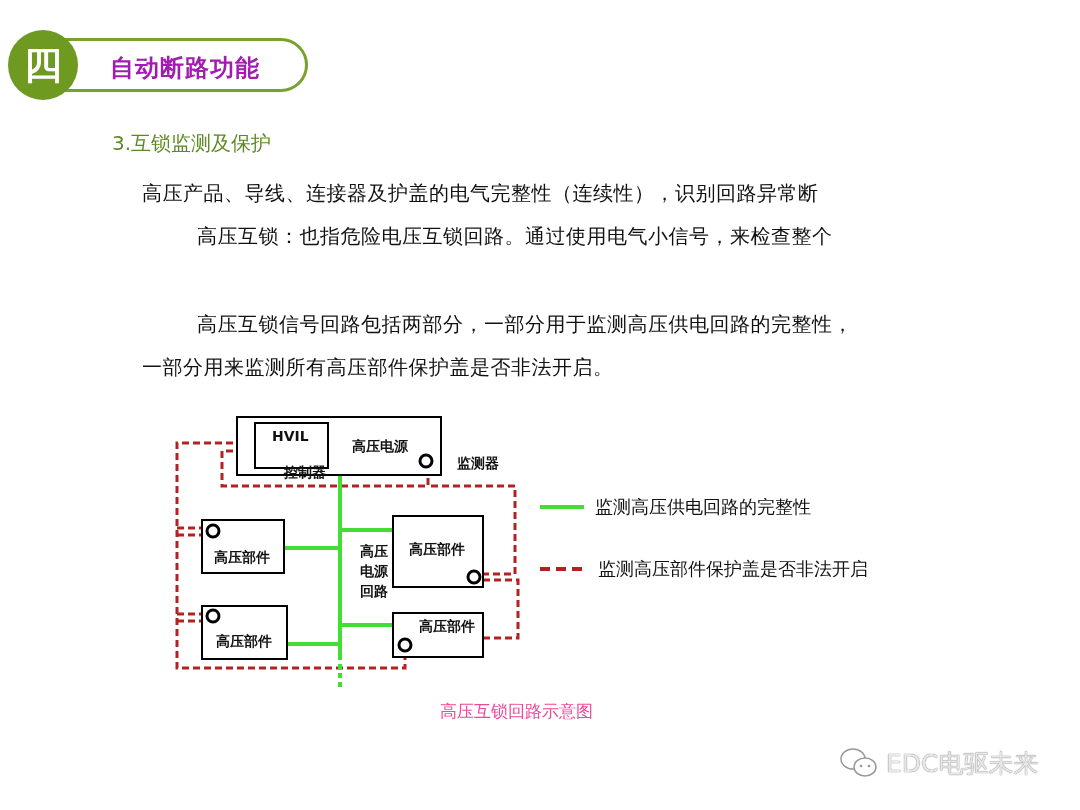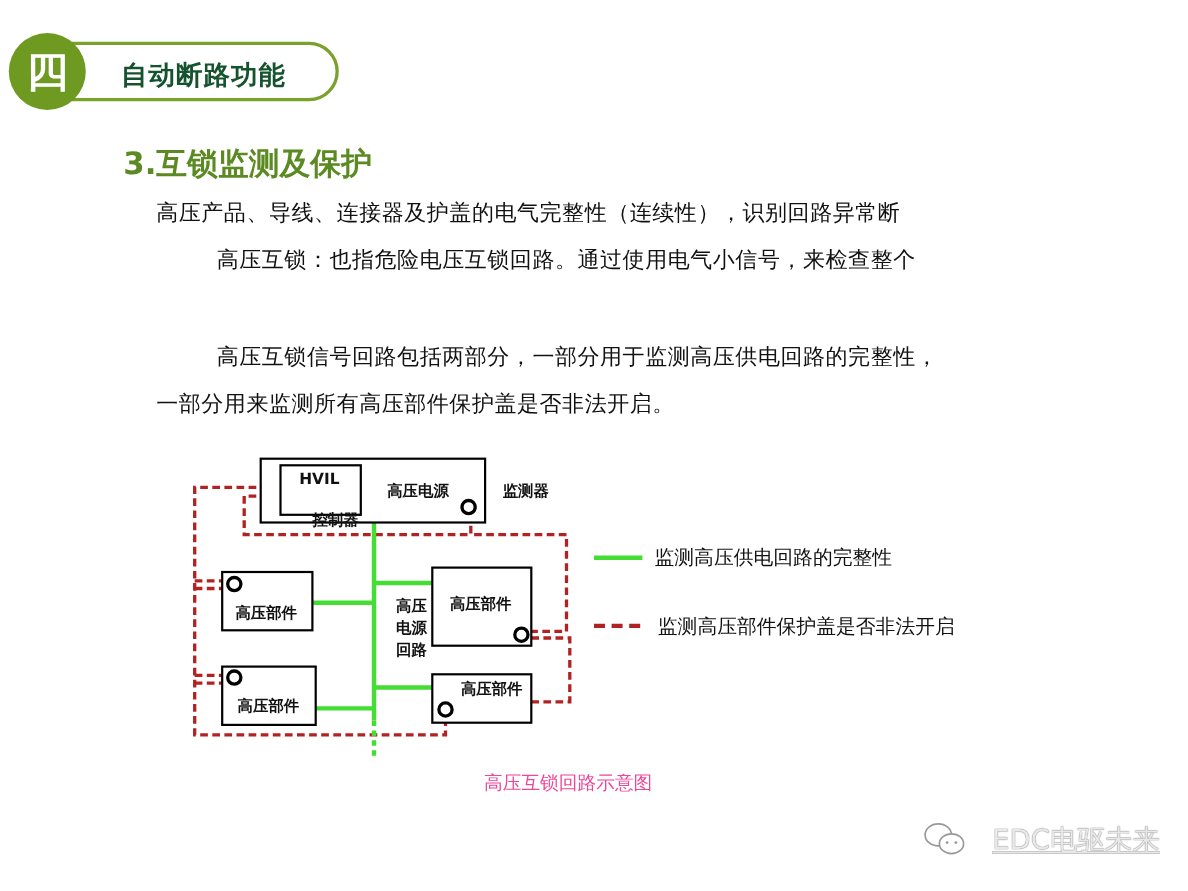--- a/index.html
+++ b/index.html
@@ -3,30 +3,30 @@
 <meta charset="utf-8">
 <style>
   html, body { margin:0; padding:0; }
   body { width:1080px; height:810px; background:#ffffff; position:relative; overflow:hidden;
          font-family:"DejaVu Sans", sans-serif; color:#111; }
   .header-pill { position:absolute; left:30px; top:38px; width:278px; height:54px;
                  border:3px solid #79a22c; border-radius:30px; box-sizing:border-box; background:#fff; }
   .header-circle { position:absolute; left:8px; top:30px; width:70px; height:70px; border-radius:50%;
                    background:#6e9a22; color:#fff; font-size:38px; font-weight:bold;
                    display:flex; align-items:center; justify-content:center; }
-  .header-title { position:absolute; left:110px; top:52px; font-size:24px; font-weight:bold; color:#14532d; letter-spacing:1px; }
-  .section-title { position:absolute; left:112px; top:130px; font-size:28px; font-weight:bold; color:#5c8a22; }
+  .header-title { position:absolute; left:110px; top:52px; font-size:24px; font-weight:bold; color:#a21caf; letter-spacing:1px; }
+  .section-title { position:absolute; left:112px; top:130px; font-size:20px; font-weight:normal; color:#5c8a22; }
   .para { position:absolute; left:142px; width:850px; font-size:20px; line-height:43px; color:#111; letter-spacing:0.5px; }
   .para .indent { display:inline-block; width:55px; }
   .diagram { position:absolute; left:0; top:0; width:1080px; height:810px; }
   .dlabel { position:absolute; font-size:14px; font-weight:bold; color:#111; }
   .legend-text { position:absolute; font-size:18px; color:#111;font-family:Liberation Serif, serif; }
   .caption { position:absolute; left:440px; top:700px; font-size:17px; color:#ec4899; }
-  .watermark { position:absolute; left:838px; top:745px; display:flex; align-items:center; gap:22px;
-               color:#e8e8e8; font-size:25px; text-shadow:0 0 1px #888, 0 0 1px #888;text-decoration:underline; }
+  .watermark { position:absolute; left:838px; top:745px; display:flex; align-items:center; gap:6px;
+               color:#e8e8e8; font-size:25px; text-shadow:0 0 1px #888, 0 0 1px #888; }
 </style>
 </head>
 <body>
 
 <div class="header-pill"></div>
 <div class="header-circle">四</div>
 <div class="header-title">自动断路功能</div>
 
 <div class="section-title">3.互锁监测及保护</div>
 
@@ -78,21 +78,21 @@
     <circle cx="405" cy="645" r="6"></circle>
   </g>
 
   <line x1="540" y1="507" x2="584" y2="507" stroke="#44dd33" stroke-width="4"></line>
   <line x1="540" y1="569" x2="586" y2="569" stroke="#b22222" stroke-width="4" stroke-dasharray="10,6"></line>
 </svg>
 
 <div class="dlabel" style="left:272px; top:428px;">HVIL</div>
 <div class="dlabel" style="left:284px; top:449px;margin-top:15px;">控制器</div>
 <div class="dlabel" style="left:352px; top:438px;">高压电源</div>
-<div class="dlabel" style="left:457px; top:438px;">监测器</div>
+<div class="dlabel" style="left:457px; top:455px;">监测器</div>
 <div class="dlabel" style="left:214px; top:549px;">高压部件</div>
 <div class="dlabel" style="left:216px; top:633px;">高压部件</div>
 <div class="dlabel" style="left:409px; top:541px;">高压部件</div>
 <div class="dlabel" style="left:419px; top:618px;">高压部件</div>
 <div class="dlabel" style="left:348px; top:541px; line-height:20px;margin-left:12px;">
   <div>高压</div>
   <div>电源</div>
   <div>回路</div>
 </div>
 

